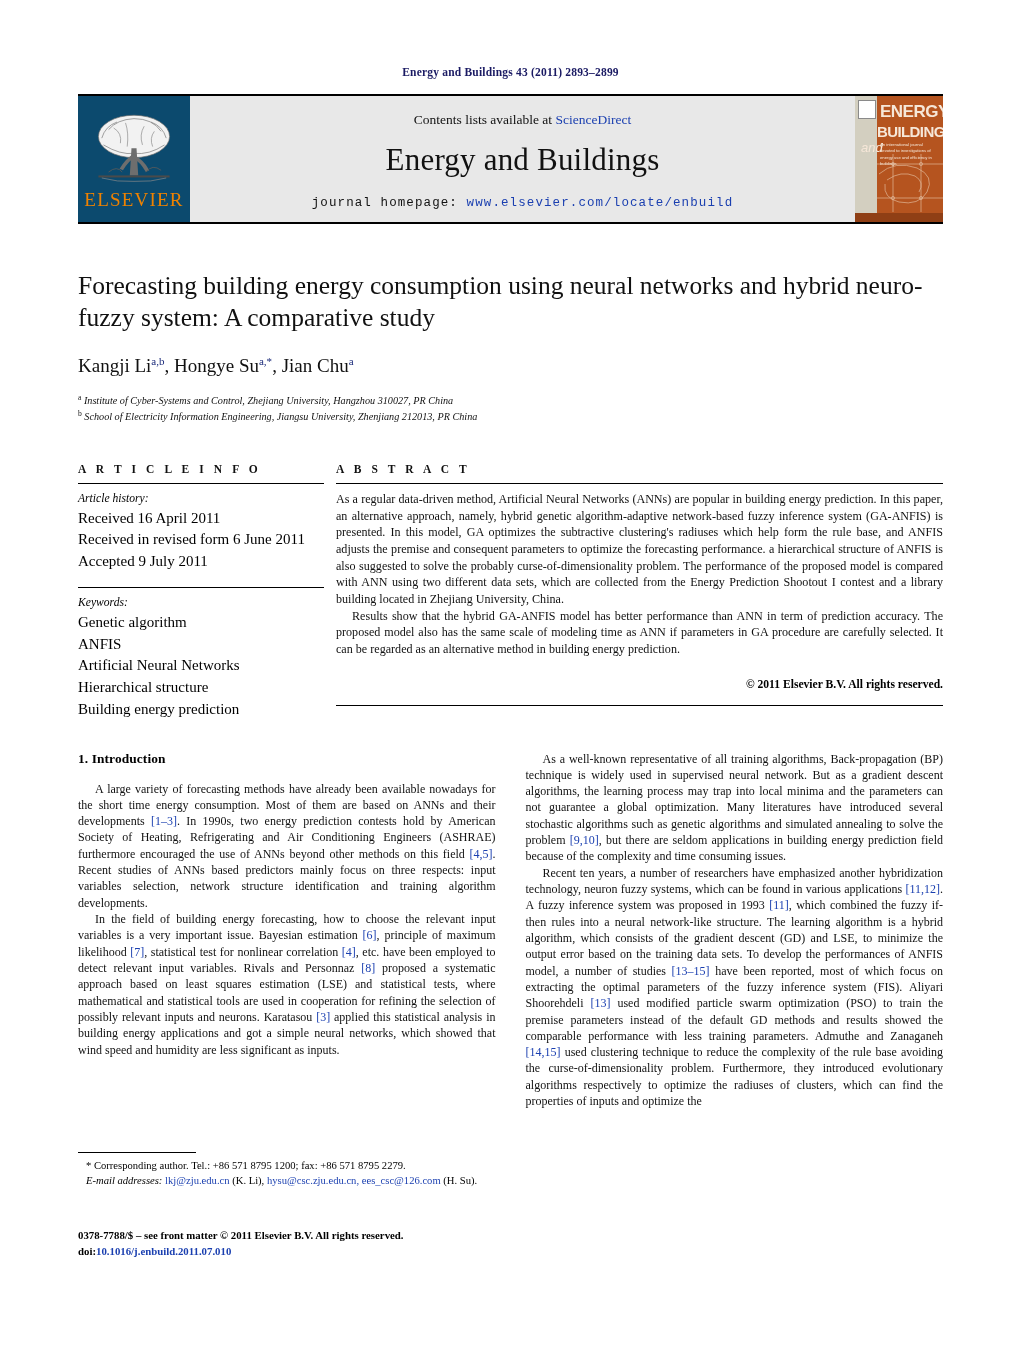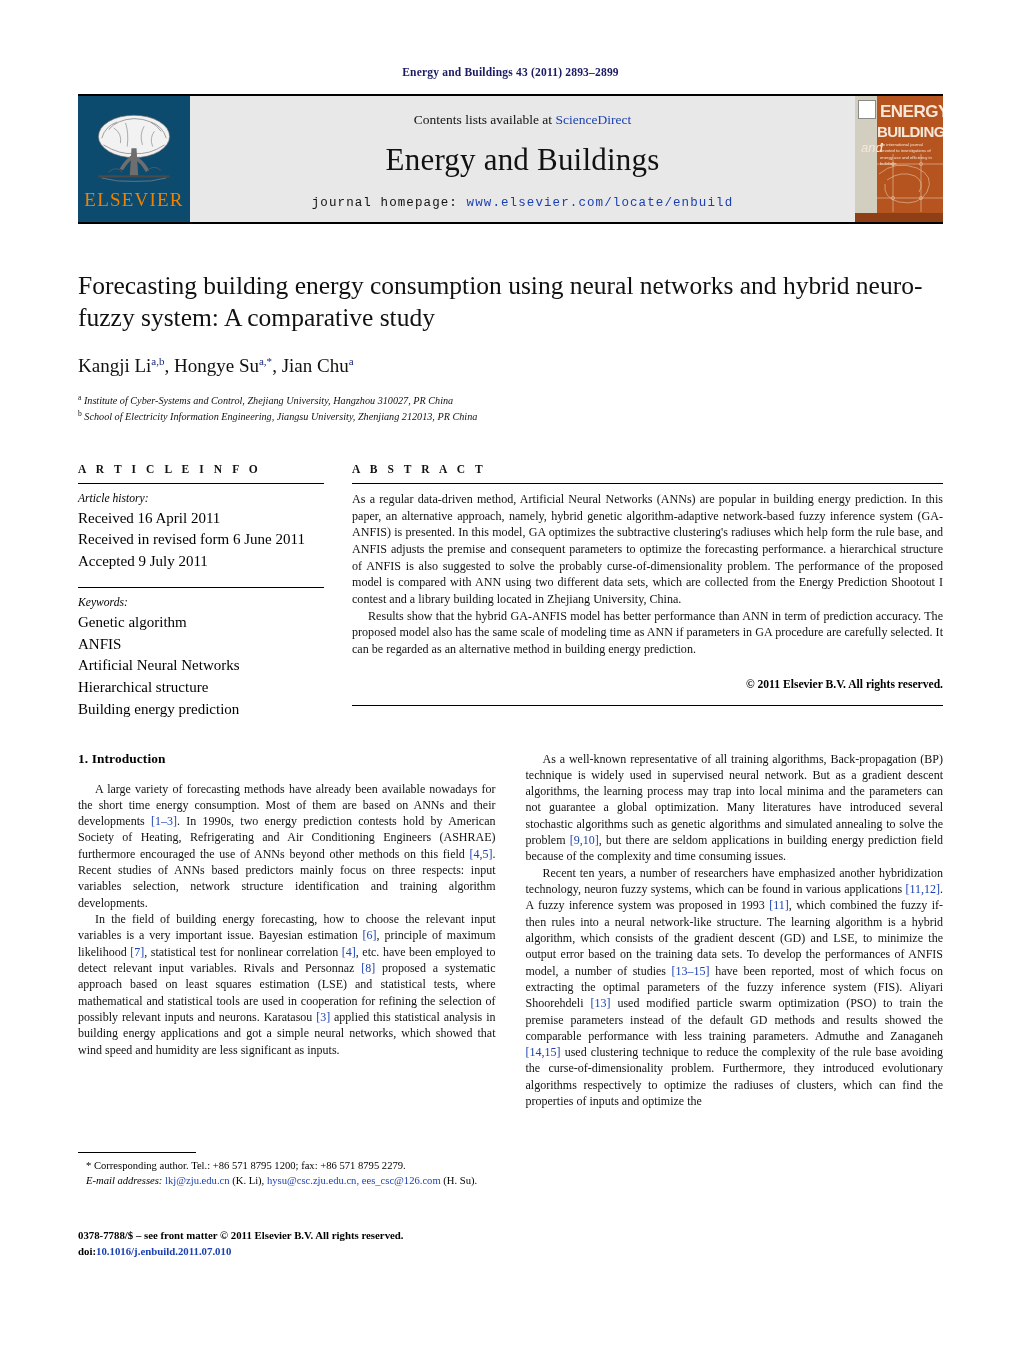--- a/index.html
+++ b/index.html
@@ -197,21 +197,21 @@
   .affiliations sup {
     font-size: 7.6px;
     font-style: normal;
     vertical-align: super;
   }
 
   
   .info-abstract {
     margin: 38px 78px 0 78px;
     display: flex;
-    gap: 28px;
+    gap: 12px;
   }
   .col-info {
     flex: 0 0 246px;
   }
   .col-abstract {
     flex: 1 1 auto;
   }
   .sec-head {
     font-family: "Liberation Serif", serif;
     font-size: 11.5px;

